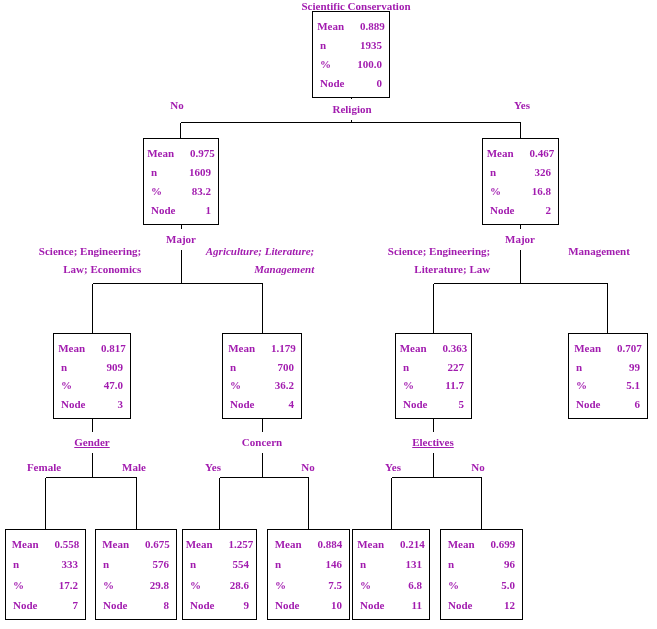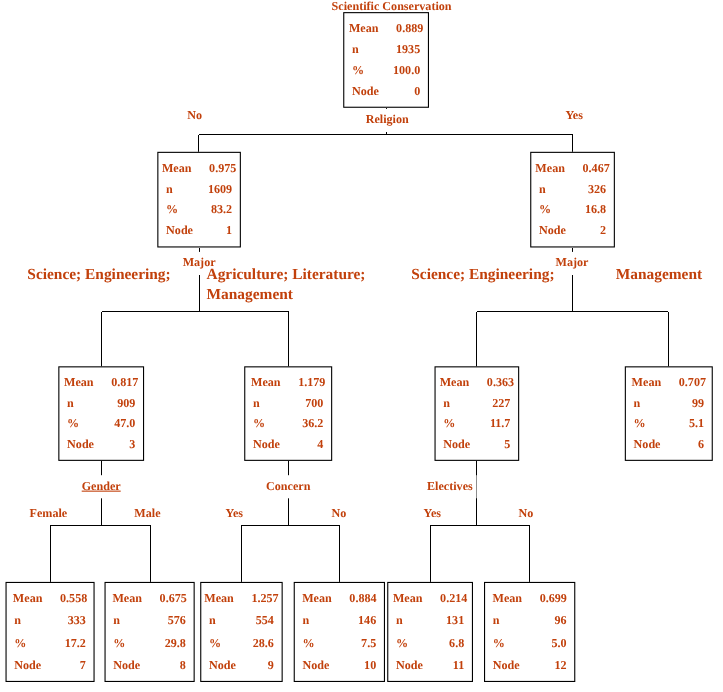--- a/index.html
+++ b/index.html
@@ -1,39 +1,39 @@
 <!DOCTYPE html>
 <html><head>
 <meta charset="utf-8">
 <style>
   html,body { margin:0; padding:0; background:#fff; }
   .canvas {
     position:relative; width:657px; height:629px; background:#ffffff;
-    font-family:"Liberation Serif", serif; font-weight:bold; color:#c2410c;
+    font-family:"Liberation Serif", serif; font-weight:bold; color:#a21caf;
     overflow:hidden;
   }
   svg.wires { position:absolute; left:0; top:0; width:657px; height:629px; }
   svg.wires line { stroke:#000; stroke-width:1; shape-rendering:crispEdges; }
 
   .nbox {
     position:absolute; box-sizing:border-box; border:1px solid #000; background:#fff;
     display:flex; flex-direction:column; justify-content:space-between;
     padding:8px 7px; font-size:11px;
   }
   .nrow { display:flex; justify-content:space-between; line-height:12px; }
   .nrow.first { justify-content:center; gap:16px; }
 
   .lab {
     position:absolute; transform:translateX(-50%);
     font-size:11px; line-height:13px; white-space:nowrap; text-align:center;
   }
   .lab.on-line { background:#fff; padding:4px 3px; }
   .lab2 {
     position:absolute; transform:translateX(-50%);
-    font-size:14px; line-height:18px; white-space:nowrap; text-align:left;
+    font-size:11px; line-height:18px; white-space:nowrap; text-align:right;
   }
 </style>
 </head>
 <body>
 
 <div class="canvas">
 
   <svg class="wires">
 
     <line x1="351.5" y1="98" x2="351.5" y2="122.5"></line>
@@ -69,43 +69,45 @@
 
   <div class="lab" style="left:356px; top:0px;">Scientific Conservation</div>
 
   <div class="lab" style="left:177px; top:99px;">No</div>
   <div class="lab on-line" style="left:352px; top:99px;">Religion</div>
   <div class="lab" style="left:522px; top:99px;">Yes</div>
 
   <div class="lab on-line" style="left:181px; top:229px;">Major</div>
   <div class="lab2" style="left:90px; top:242px;">
     <div>Science; Engineering;</div>
-  </div>
-  <div class="lab2" style="left:260px; top:242px;">
+    <div>Law; Economics</div>
+  </div>
+  <div class="lab2" style="left:260px; top:242px;font-style:italic;">
     <div>Agriculture; Literature;</div>
     <div>Management</div>
   </div>
 
   <div class="lab on-line" style="left:520px; top:229px;">Major</div>
   <div class="lab2" style="left:439px; top:242px;">
     <div>Science; Engineering;</div>
+    <div>Literature; Law</div>
   </div>
   <div class="lab2" style="left:599px; top:242px;">
     <div>Management</div>
   </div>
 
   <div class="lab on-line" style="left:92px; top:432px;text-decoration:underline;">Gender</div>
   <div class="lab" style="left:44px; top:461px;">Female</div>
   <div class="lab" style="left:134px; top:461px;">Male</div>
 
   <div class="lab on-line" style="left:262px; top:432px;">Concern</div>
   <div class="lab" style="left:213px; top:461px;">Yes</div>
   <div class="lab" style="left:308px; top:461px;">No</div>
 
-  <div class="lab on-line" style="left:409px; top:432px;">Electives</div>
+  <div class="lab on-line" style="left:433px; top:432px;text-decoration:underline;">Electives</div>
   <div class="lab" style="left:393px; top:461px;">Yes</div>
   <div class="lab" style="left:478px; top:461px;">No</div>
 
   <div class="nbox" style="left:312px; top:11px; width:78px; height:87px;">
     <div class="nrow first">
         <span>Mean</span>
         <span>0.889</span>
       </div>
     <div class="nrow">
         <span>n</span>

